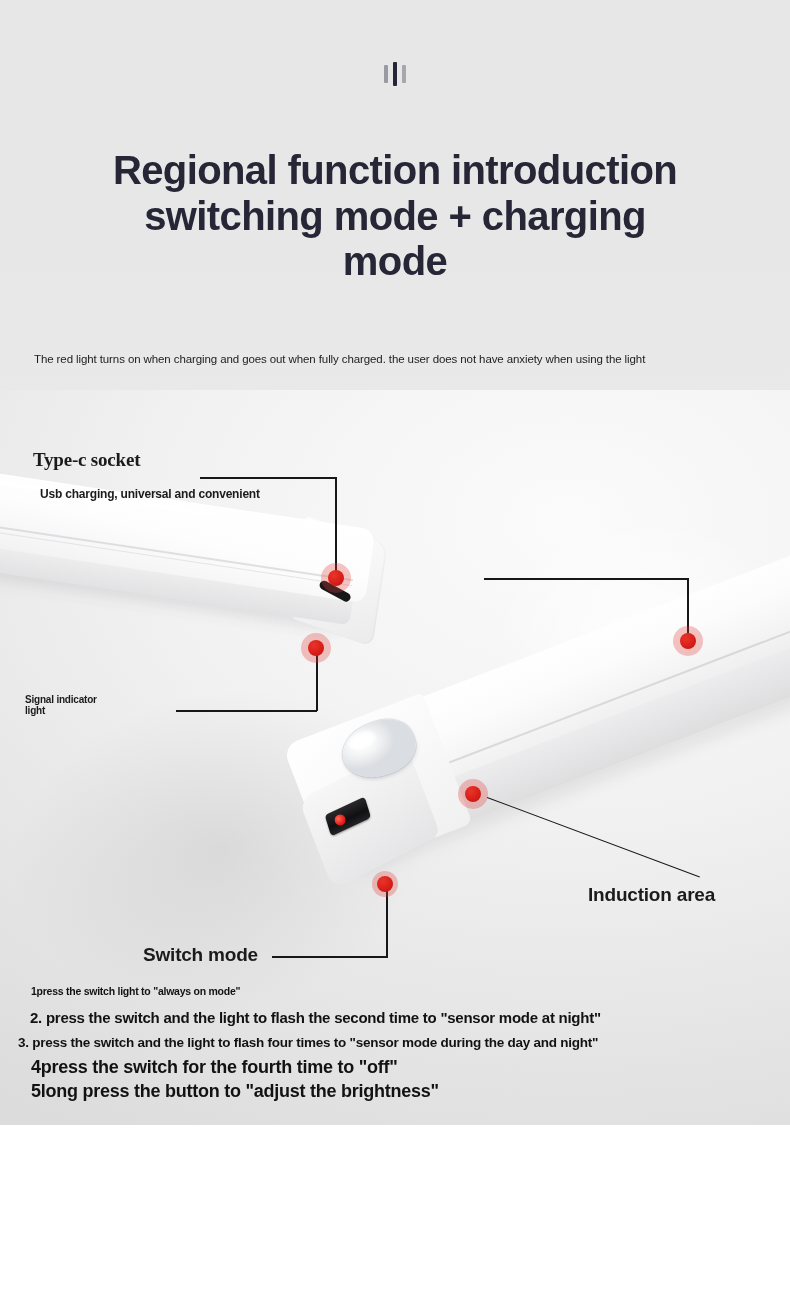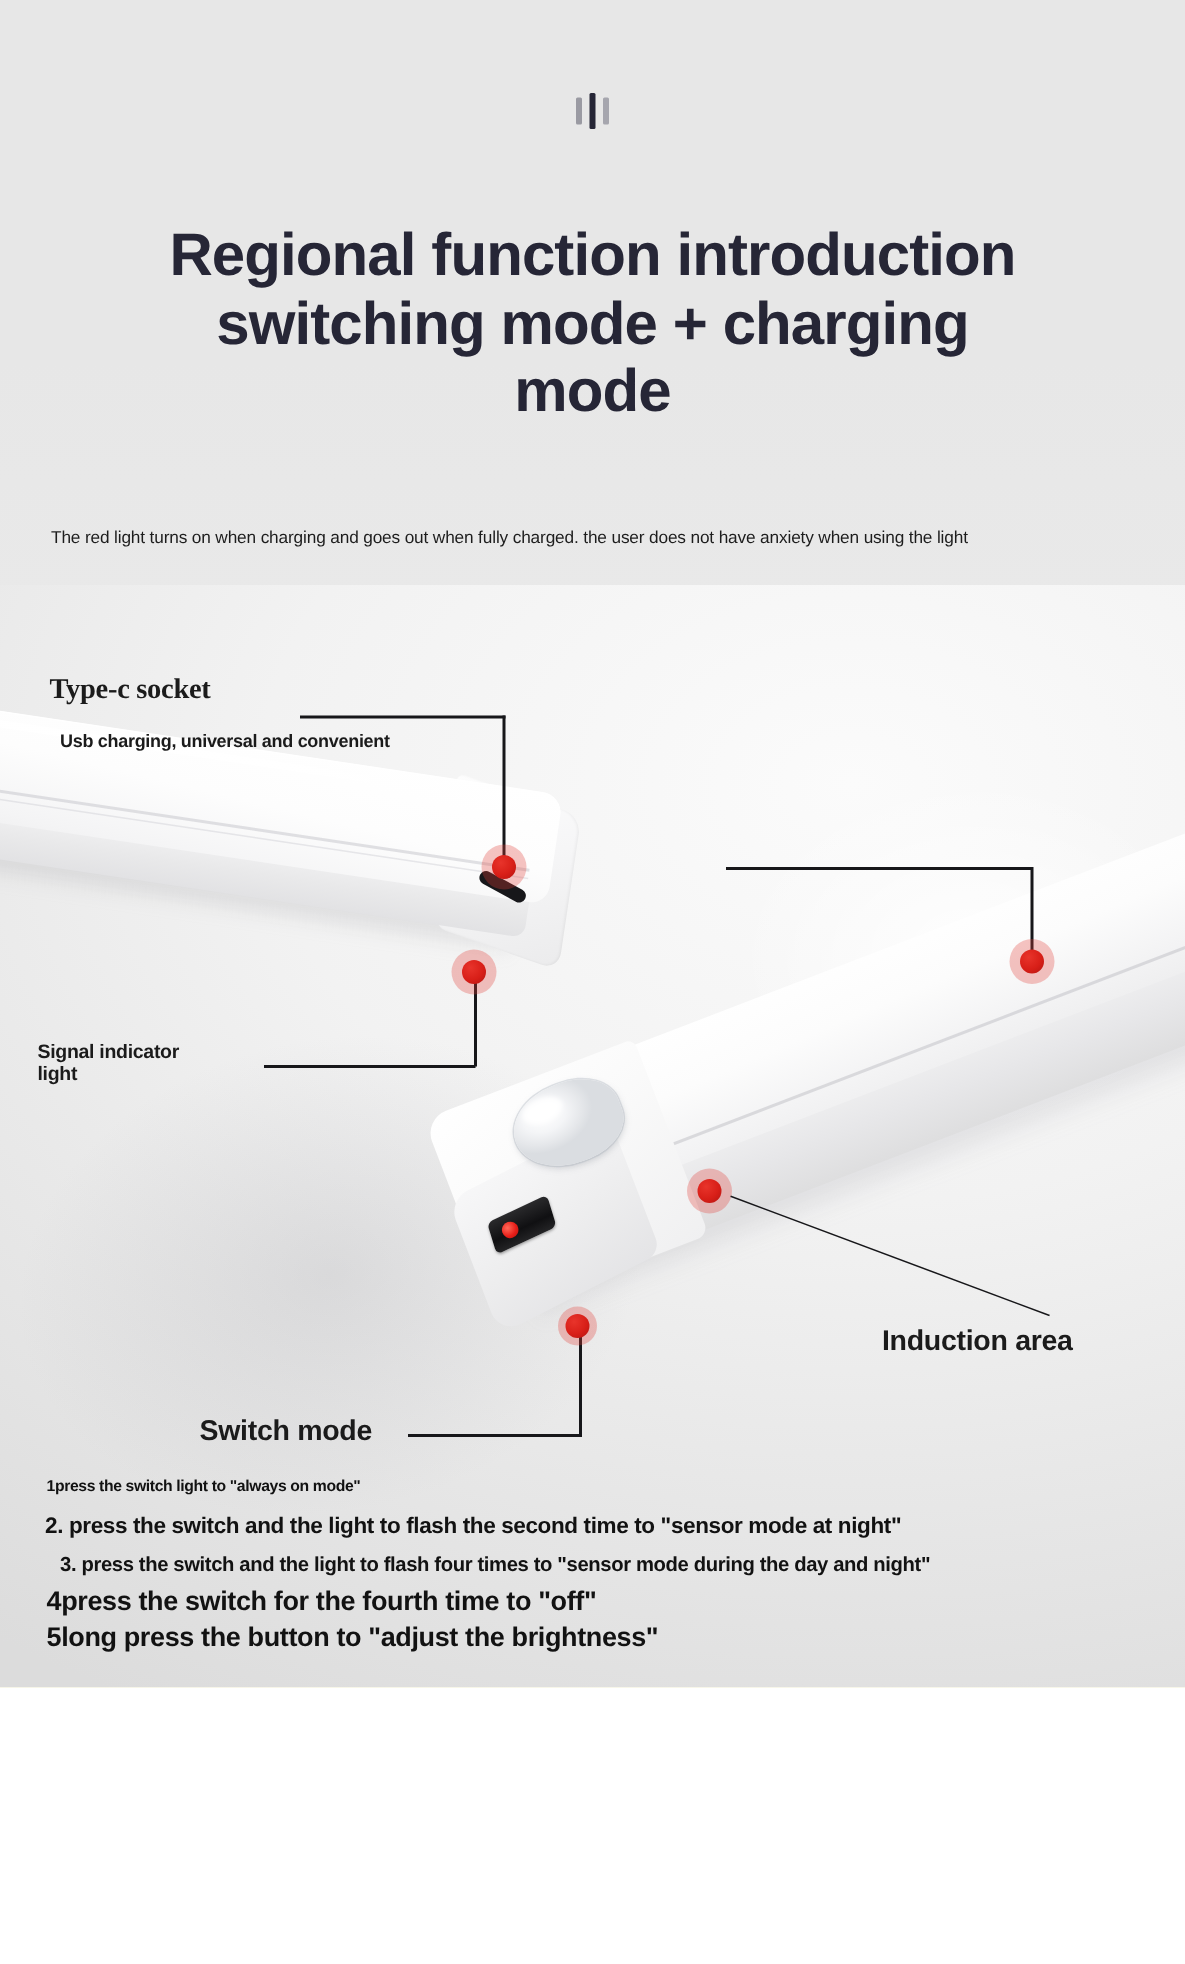--- a/index.html
+++ b/index.html
@@ -301,39 +301,39 @@
   }
 
   .label {
     position: absolute;
     color: #1b1b1b;
     font-weight: bold;
     white-space: pre-line;
     letter-spacing: -0.2px;
   }
   .label.big   { font-size: 19px; line-height: 1.12; }
-  .label.mid   { font-size: 13px; line-height: 1.14; }
+  .label.mid   { font-size: 10px; line-height: 1.14; }
   .label.small { font-size: 12px; line-height: 1.15; }
 
   
   .steps {
     position: absolute;
     left: 0;
     top: 985px;
     width: 790px;
   }
   .step {
     color: #121212;
     font-weight: bold;
     letter-spacing: -0.25px;
     white-space: nowrap;
   }
   .step.s1 { position: absolute; left: 31px; top: 0px;  font-size: 10.5px; }
   .step.s2 { position: absolute; left: 30px; top: 24px; font-size: 15px; }
-  .step.s3 { position: absolute; left: 40px; top: 50px; font-size: 13.5px; }
+  .step.s3 { position: absolute; left: 18px; top: 50px; font-size: 13.5px; }
   .step.s4 { position: absolute; left: 31px; top: 72px; font-size: 18px; }
   .step.s5 { position: absolute; left: 31px; top: 96px; font-size: 18px; }
 
   
   .bottom-white {
     position: absolute;
     left: 0; top: 1125px;
     width: 790px; height: 184px;
     background: #ffffff;
   }
@@ -404,21 +404,21 @@
     <div class="label mid" style="left:25px; top:694px;">Signal indicator
 light</div>
     <div class="lead-line h" style="left:176px; top:710px; width:141px;"></div>
     <div class="lead-line v" style="left:316px; top:650px; height:61px;"></div>
     <div class="hotspot" style="left:301px; top:633px;"></div>
 
     <div class="hotspot" style="left:458px; top:779px;"></div>
     <div class="diag-line" style="left:487px; top:797px; width:227px; transform: rotate(20.5deg);"></div>
     <div class="label big" style="left:588px; top:884px;">Induction area</div>
 
-    <div class="label big" style="left:133px; top:944px;">Switch mode</div>
+    <div class="label big" style="left:143px; top:944px;">Switch mode</div>
     <div class="lead-line h" style="left:272px; top:956px; width:116px;"></div>
     <div class="lead-line v" style="left:386px; top:888px; height:69px;"></div>
     <div class="hotspot" style="left:372px; top:871px; width:26px; height:26px;"></div>
   </div>
 
   <div class="steps">
     <div class="step s1">1press the switch light to "always on mode"</div>
     <div class="step s2">2. press the switch and the light to flash the second time to "sensor mode at night"</div>
     <div class="step s3">3. press the switch and the light to flash four times to "sensor mode during the day and night"</div>
     <div class="step s4">4press the switch for the fourth time to "off"</div>

